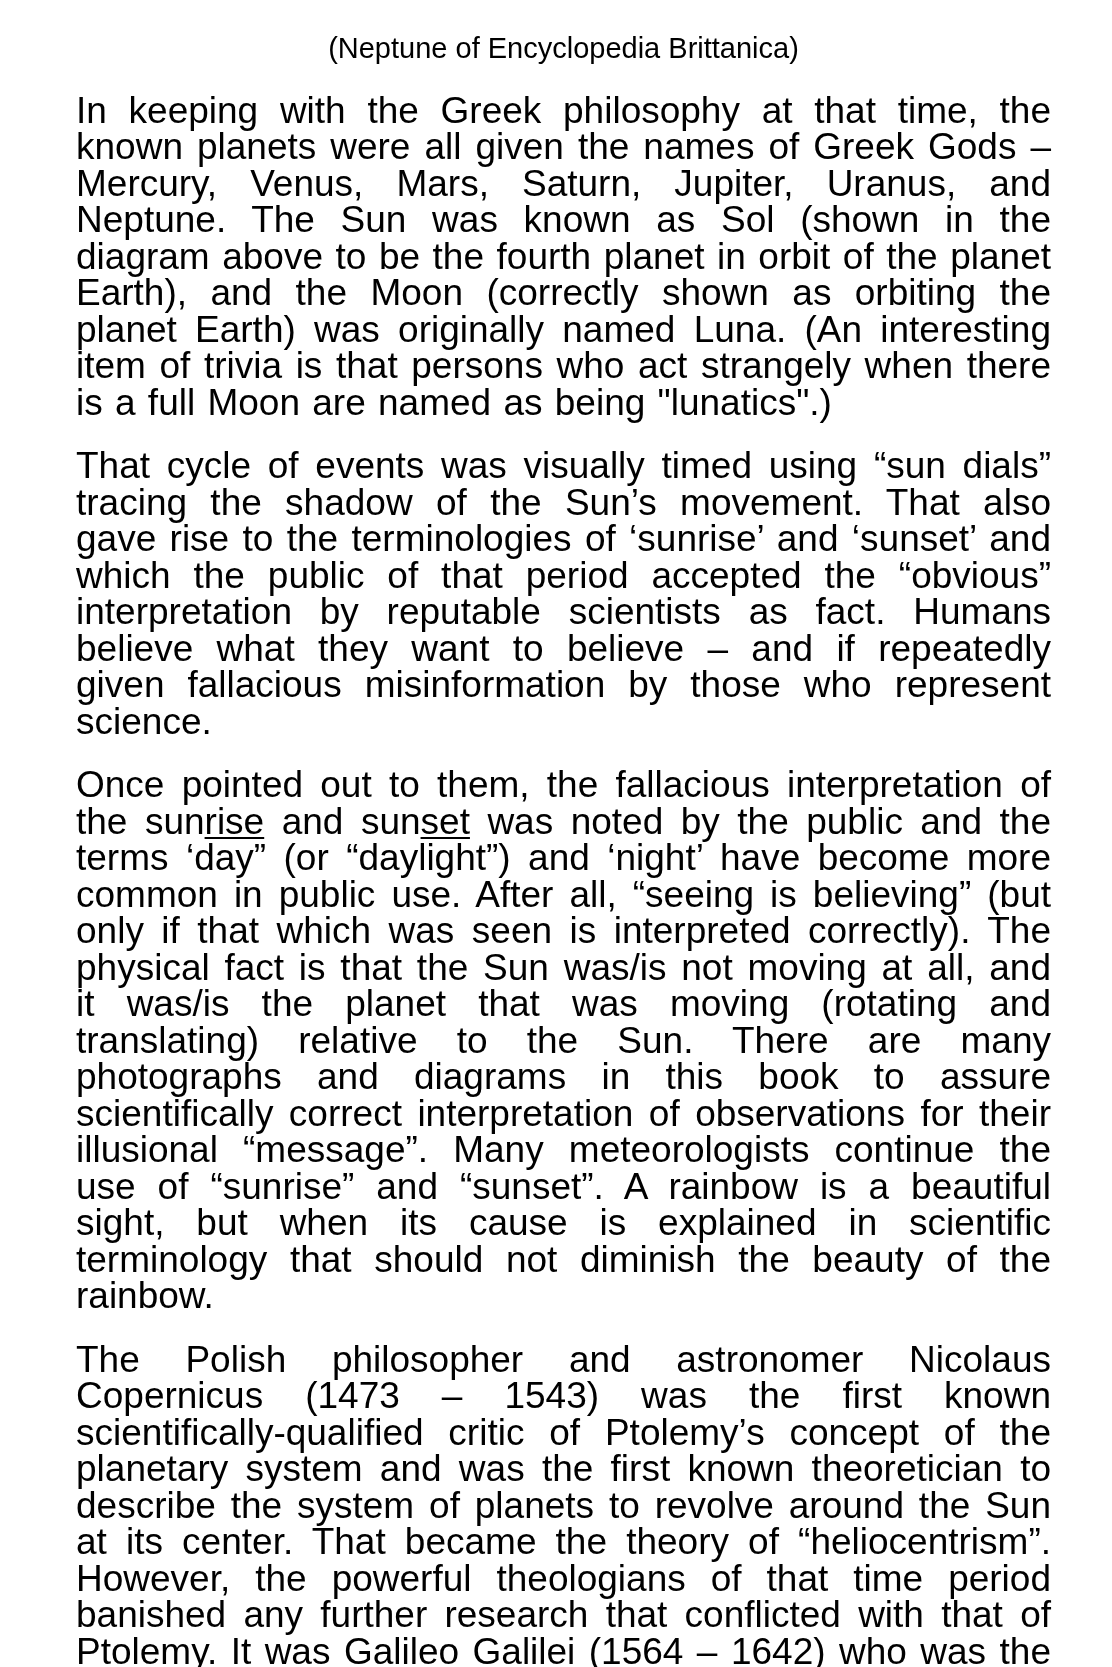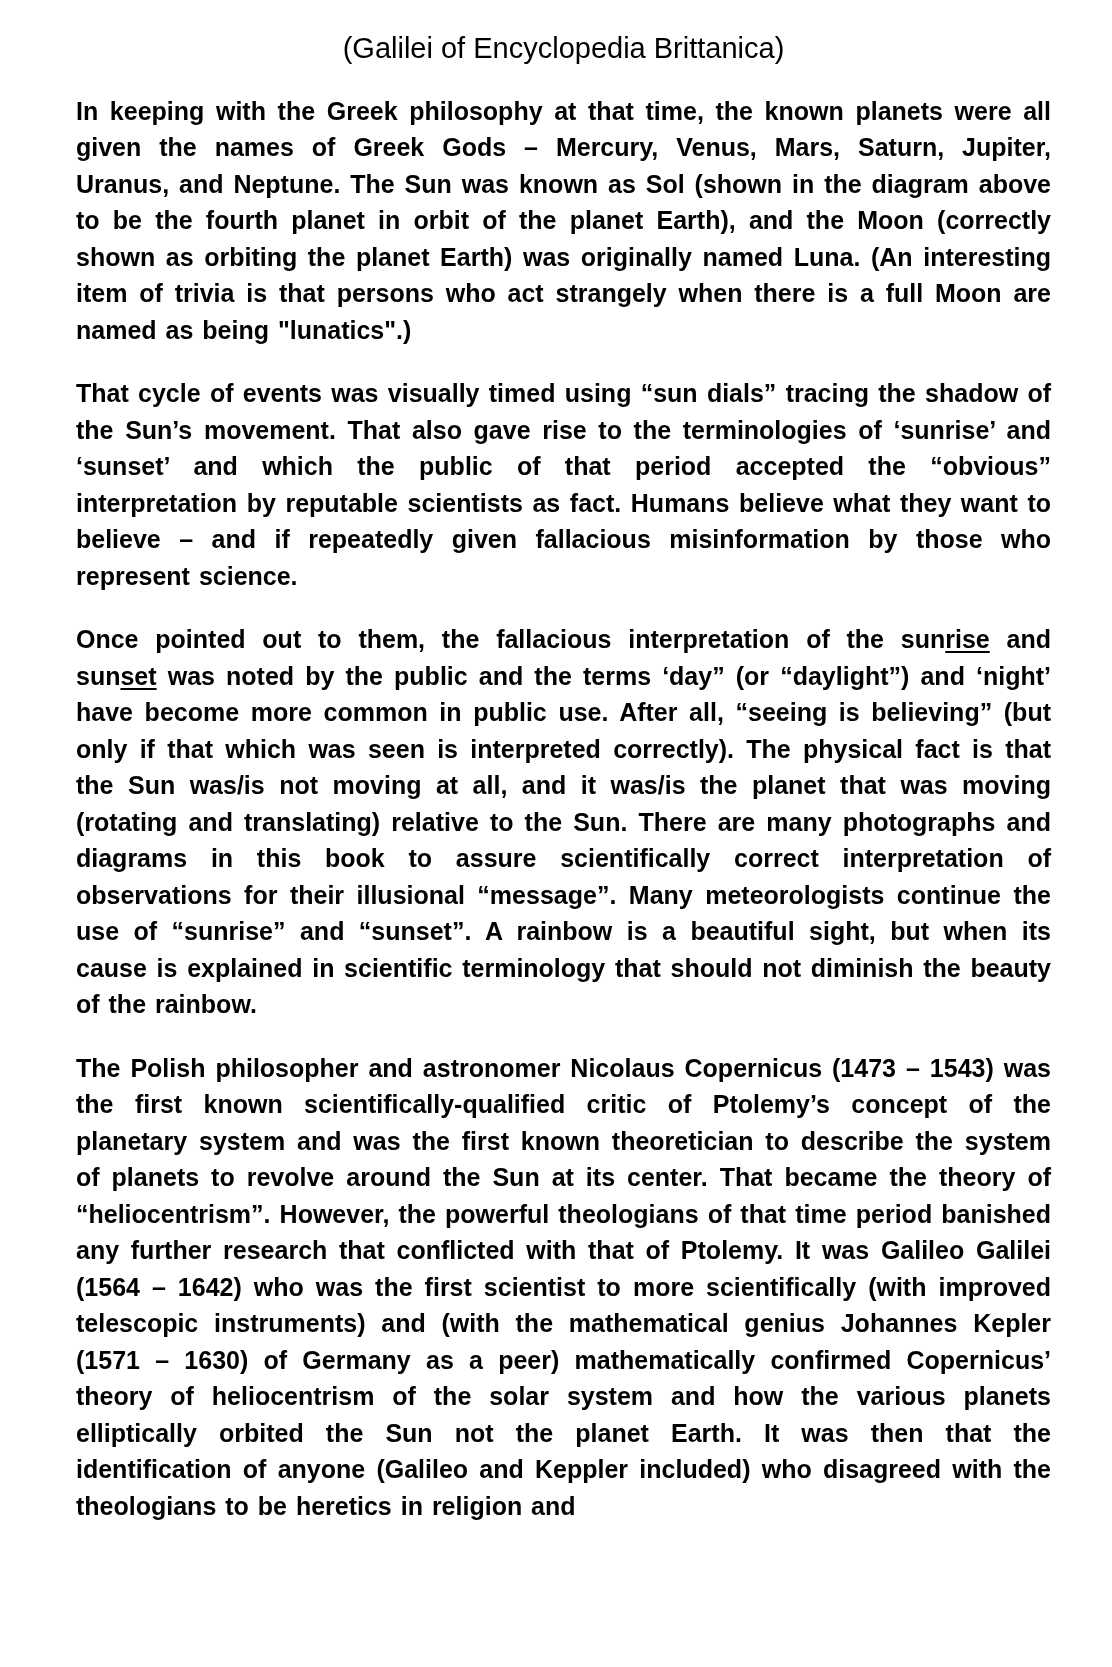--- a/index.html
+++ b/index.html
@@ -22,40 +22,39 @@
     background: #ffffff;
   }
   .heading {
     font-size: 29px;
     line-height: 36.5px;
     text-align: center;
     margin: 0 0 26px 0;
     font-weight: 400;
   }
   .para {
-    font-size: 25px;
+    font-size: 37px;
     line-height: 36.5px;
     text-align: justify;
     margin: 0 0 27px 0;
     word-spacing: 2px;
-    font-weight: bold;
   }
   .para span { white-space: pre-wrap; }
   .u {
     text-decoration: underline;
     text-decoration-thickness: 2px;
     text-underline-offset: 3px;
   }
 </style>
 </head>
 <body>
 
 <div class="page">
 
-  <p class="heading">(Galilei of Encyclopedia Brittanica)</p>
+  <p class="heading">(Neptune of Encyclopedia Brittanica)</p>
 
   <p class="para"><span>In keeping with the Greek philosophy at that time, the known planets were all given the names of Greek Gods – Mercury, Venus, Mars, Saturn, Jupiter, Uranus, and Neptune. The Sun was known as Sol (shown in the diagram above to be the fourth planet in orbit of the planet Earth), and the Moon (correctly shown as orbiting the planet Earth) was originally named Luna. (An interesting item of trivia is that persons who act strangely when there is a full Moon are named as being "lunatics".)</span></p>
 
   <p class="para"><span>That cycle of events was visually timed using “sun dials” tracing the shadow of the Sun’s movement. That also gave rise to the terminologies of ‘sunrise’ and ‘sunset’ and which the public of that period accepted the “obvious” interpretation by reputable scientists as fact. Humans believe what they want to believe – and if repeatedly given fallacious misinformation by those who represent science.</span></p>
 
   <p class="para"><span>Once pointed out to them, the fallacious interpretation of the sun</span><span class="u">rise</span><span> and sun</span><span class="u">set</span><span> was noted by the public and the terms ‘day” (or “daylight”) and ‘night’ have become more common in public use. After all, “seeing is believing” (but only if that which was seen is interpreted correctly). The physical fact is that the Sun was/is not moving at all, and it was/is the planet that was moving (rotating and translating) relative to the Sun. There are many photographs and diagrams in this book to assure scientifically correct interpretation of observations for their illusional “message”. Many meteorologists continue the use of “sunrise” and “sunset”. A rainbow is a beautiful sight, but when its cause is explained in scientific terminology that should not diminish the beauty of the rainbow.</span></p>
 
   <p class="para"><span>The Polish philosopher and astronomer Nicolaus Copernicus (1473 – 1543) was the first known scientifically-qualified critic of Ptolemy’s concept of the planetary system and was the first known theoretician to describe the system of planets to revolve around the Sun at its center. That became the theory of “heliocentrism”. However, the powerful theologians of that time period banished any further research that conflicted with that of Ptolemy. It was Galileo Galilei (1564 – 1642) who was the first scientist to more scientifically (with improved telescopic instruments) and (with the mathematical genius Johannes Kepler (1571 – 1630) of Germany as a peer) mathematically confirmed Copernicus’ theory of heliocentrism of the solar system and how the various planets elliptically orbited the Sun not the planet Earth. It was then that the identification of anyone (Galileo and Keppler included) who disagreed with the theologians to be heretics in religion and</span></p>
 
 </div>

